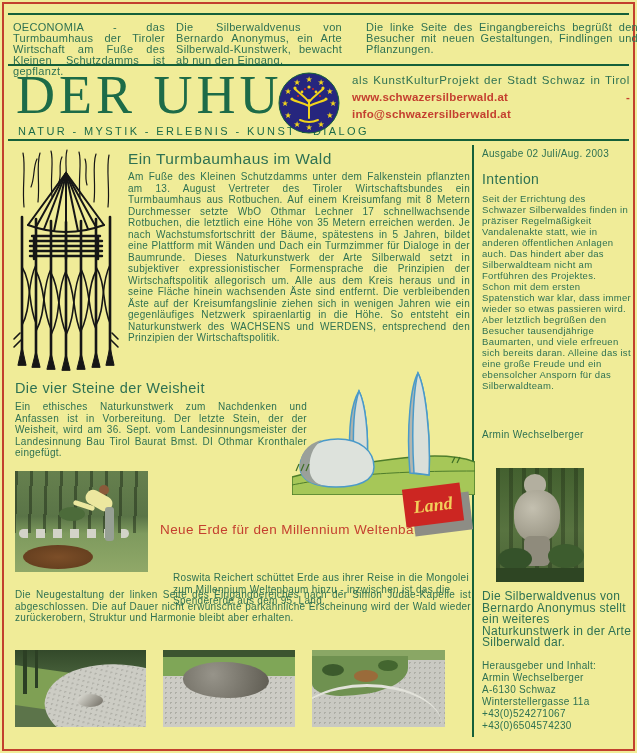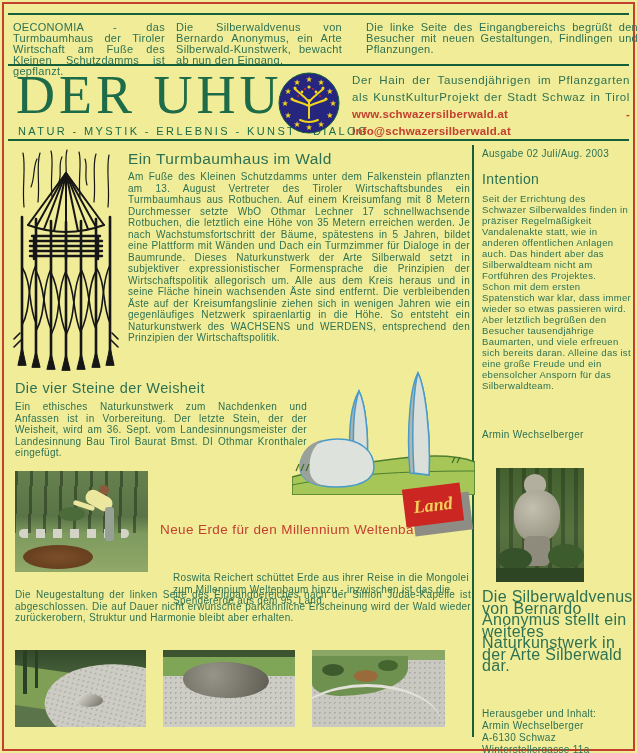--- a/index.html
+++ b/index.html
@@ -82,21 +82,20 @@
   </g>
   <g fill="#cc2622">
     <circle cx="27" cy="17" r="1.1"></circle>
       <circle cx="35" cy="17" r="1.1"></circle>
       <circle cx="20" cy="24" r="1.1"></circle>
       <circle cx="42" cy="24" r="1.1"></circle>
   </g>
 </svg>
 
 <div class="abs" style="left:352px;top:72px;width:278px;">
-  <div class="mast-line">Der Hain der Tausendjährigen im Pflanzgarten</div>
   <div class="mast-line">als KunstKulturProjekt der Stadt Schwaz in Tirol</div>
   <div class="mast-line red">www.schwazersilberwald.at - info@schwazersilberwald.at</div>
 </div>
 <div class="hrule" style="left:8px;top:139px;width:621px;"></div>
 
 <div class="vrule" style="left:472px;top:145px;height:592px;"></div>
 
 <svg class="abs" style="left:10px;top:147px;" width="112" height="224" viewBox="0 0 112 224">
   <g stroke="#161616" fill="none" stroke-linecap="round">
     <g stroke-width="1.2">
@@ -244,22 +243,22 @@
 <div class="photo" style="left:496px;top:468px;width:88px;height:114px;background:linear-gradient(180deg,#43602f 0%,#587340 55%,#4a6436 100%);">
   <div class="abs" style="left:0;top:0;width:88px;height:114px;background:repeating-linear-gradient(90deg,rgba(26,38,18,.35) 0 4px,rgba(0,0,0,0) 4px 13px);"></div>
   <div class="abs" style="left:28px;top:6px;width:22px;height:20px;border-radius:50% 50% 40% 40%;background:#b3af9f;"></div>
   <div class="abs" style="left:18px;top:22px;width:46px;height:52px;border-radius:45%;background:radial-gradient(circle at 40% 35%,#c4c0b0,#8f8b7a);"></div>
   <div class="abs" style="left:28px;top:68px;width:26px;height:30px;background:#8f8b7c;border-radius:6px;"></div>
   <div class="abs" style="left:2px;top:80px;width:34px;height:22px;border-radius:50%;background:#35522a;"></div>
   <div class="abs" style="left:52px;top:76px;width:36px;height:24px;border-radius:50%;background:#3d5c2e;"></div>
   <div class="abs" style="left:0;top:100px;width:88px;height:14px;background:#2e4523;"></div>
 </div>
 
-<div class="abs side-txt" style="left:482px;top:591px;width:152px;font-size:16px;line-height:11.5px;">Die Silberwaldvenus von Bernardo Anonymus stellt ein weiteres Naturkunstwerk in der Arte Silberwald dar.</div>
+<div class="abs side-txt" style="left:482px;top:591px;width:152px;font-size:12px;line-height:11.5px;">Die Silberwaldvenus von Bernardo Anonymus stellt ein weiteres Naturkunstwerk in der Arte Silberwald dar.</div>
 
 <div class="abs" style="left:482px;top:660px;width:152px;">
-  <div class="side-txt" style="font-size:10px;line-height:12px;margin-top:48px;">Herausgeber und Inhalt:</div>
+  <div class="side-txt" style="font-size:10px;line-height:12px;">Herausgeber und Inhalt:</div>
   <div class="side-txt" style="font-size:10px;line-height:12px;">Armin Wechselberger</div>
   <div class="side-txt" style="font-size:10px;line-height:12px;">A-6130 Schwaz</div>
   <div class="side-txt" style="font-size:10px;line-height:12px;">Winterstellergasse 11a</div>
   <div class="side-txt" style="font-size:10px;line-height:12px;">+43(0)524271067</div>
   <div class="side-txt" style="font-size:10px;line-height:12px;">+43(0)6504574230</div>
 </div>
 
 </body></html>

